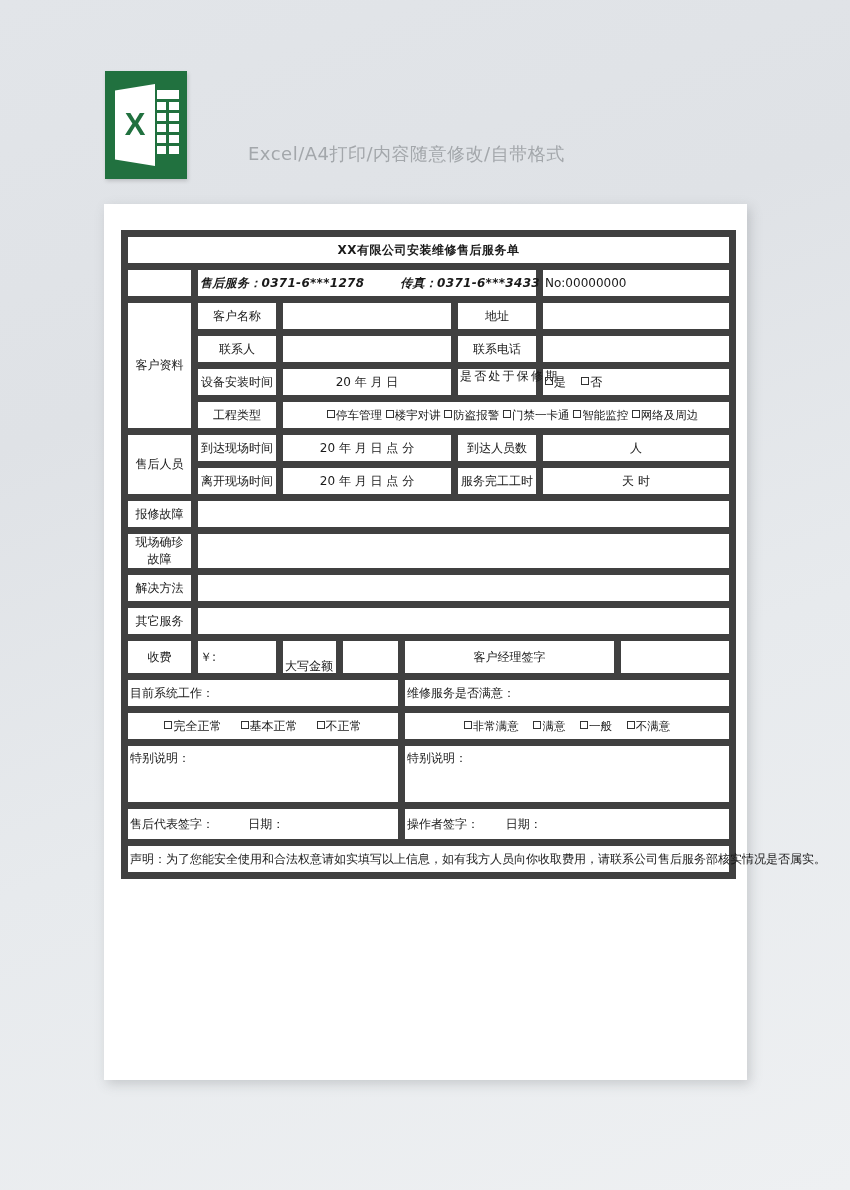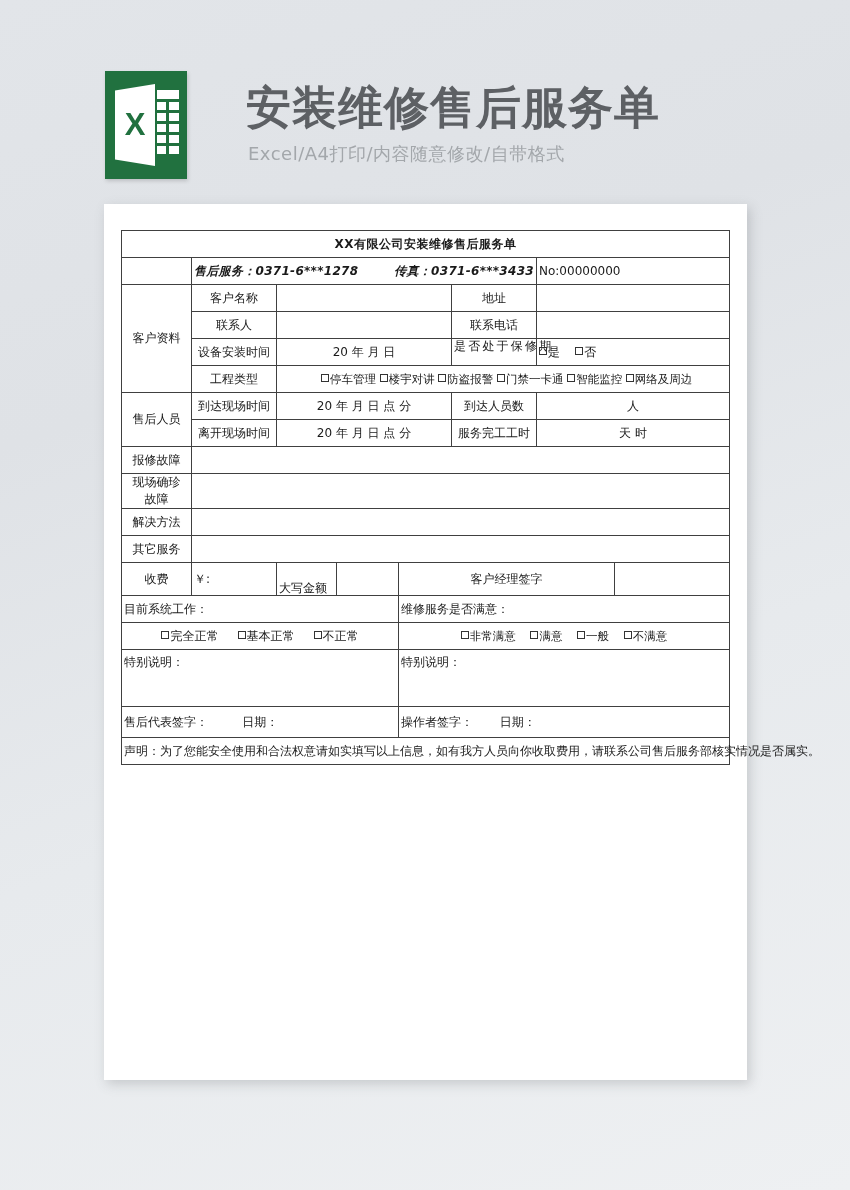--- a/index.html
+++ b/index.html
@@ -38,21 +38,21 @@
     font-family:"DejaVu Sans","Liberation Sans",sans-serif;
   }
   
   .paper{
     position:absolute;left:104px;top:204px;width:643px;height:876px;
     background:#fff;box-shadow:3px 4px 11px rgba(90,95,100,.25);
   }
   .sheet{position:absolute;left:17px;top:26px;width:608px;}
   table.form{border-collapse:collapse;width:608px;table-layout:fixed;}
   table.form td{
-    border:1px solid #404040;
+    border:7px solid #404040;
     font-size:12px;color:#1a1a1a;
     padding:0 2px;height:26px;vertical-align:middle;
     font-family:"DejaVu Sans","Liberation Sans",sans-serif;
     overflow:visible;white-space:nowrap;
   }
   .c{text-align:center;}
   .l{text-align:left;padding-left:5px;border-radius:7px;}
   .title-cell{
     font-size:17px;font-weight:bold;text-align:center;height:36px;letter-spacing:.5px;
   }
@@ -93,21 +93,20 @@
       <i style="left:0;top:23px;width:9px;height:8px;"></i>
       <i style="left:12px;top:23px;width:10px;height:8px;"></i>
       <i style="left:0;top:34px;width:9px;height:8px;"></i>
       <i style="left:12px;top:34px;width:10px;height:8px;"></i>
       <i style="left:0;top:45px;width:9px;height:8px;"></i>
       <i style="left:12px;top:45px;width:10px;height:8px;"></i>
       <i style="left:0;top:56px;width:9px;height:8px;"></i>
       <i style="left:12px;top:56px;width:10px;height:8px;"></i>
     </div>
   </div>
-  <div class="banner-title">安装维修售后服务单</div>
   <div class="banner-sub">Excel/A4打印/内容随意修改/自带格式</div>
 </div>
 
 <div class="paper">
 <div class="sheet">
 <table class="form">
   <colgroup>
     <col style="width:70px">
           <col style="width:85px">
           <col style="width:60px">

